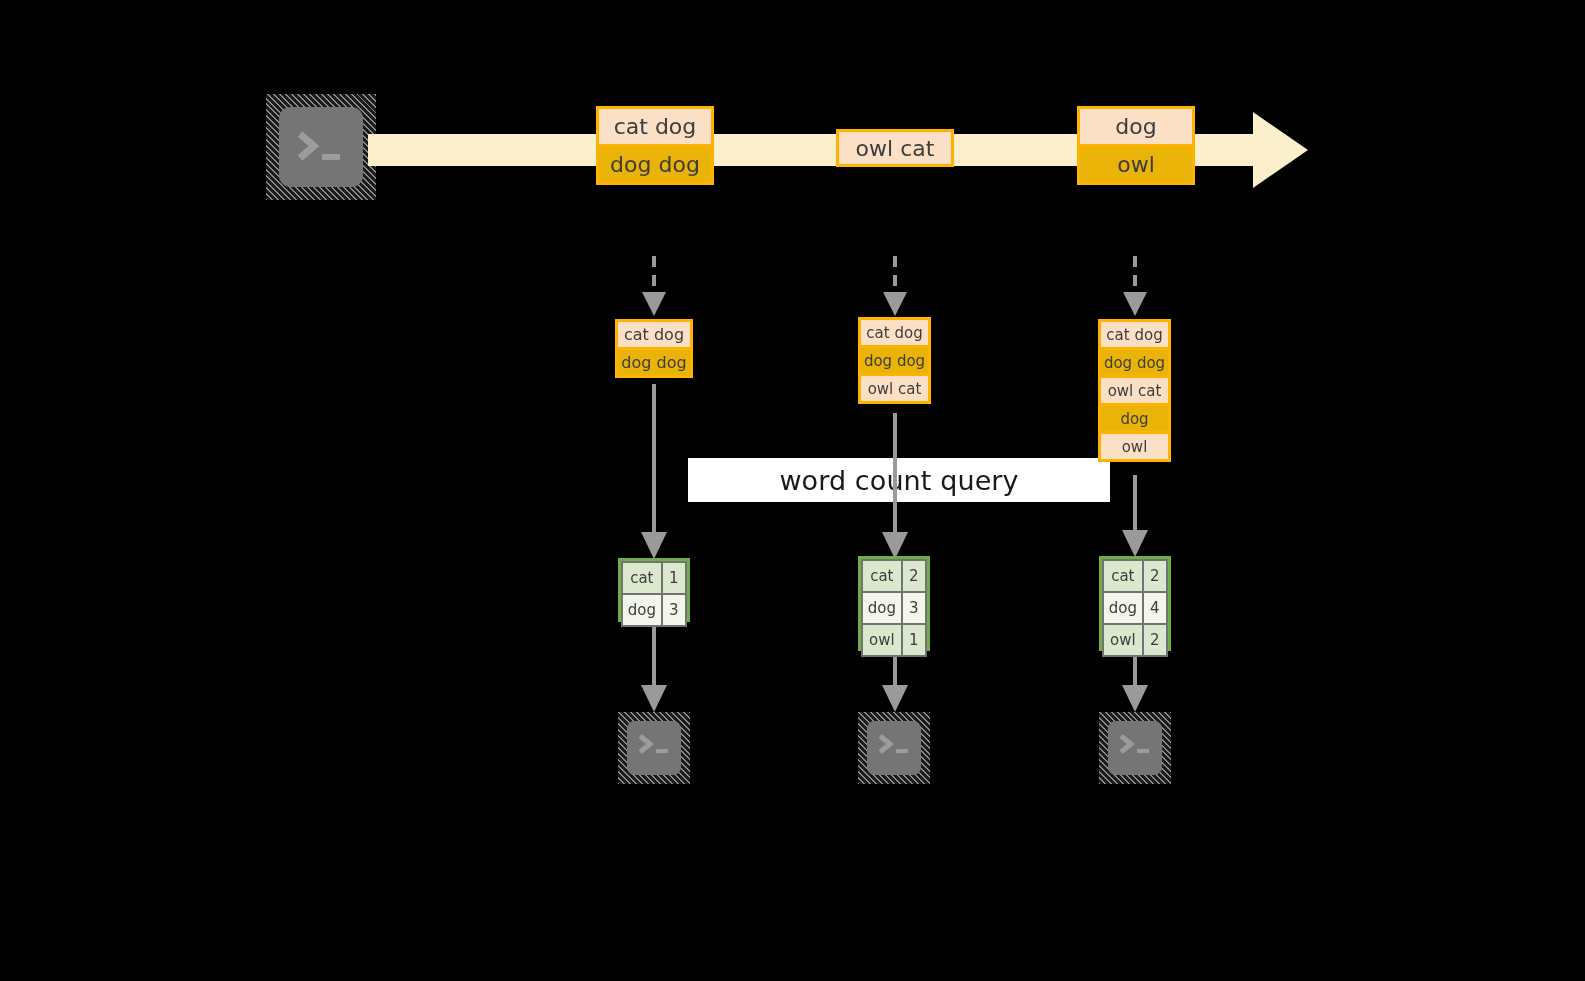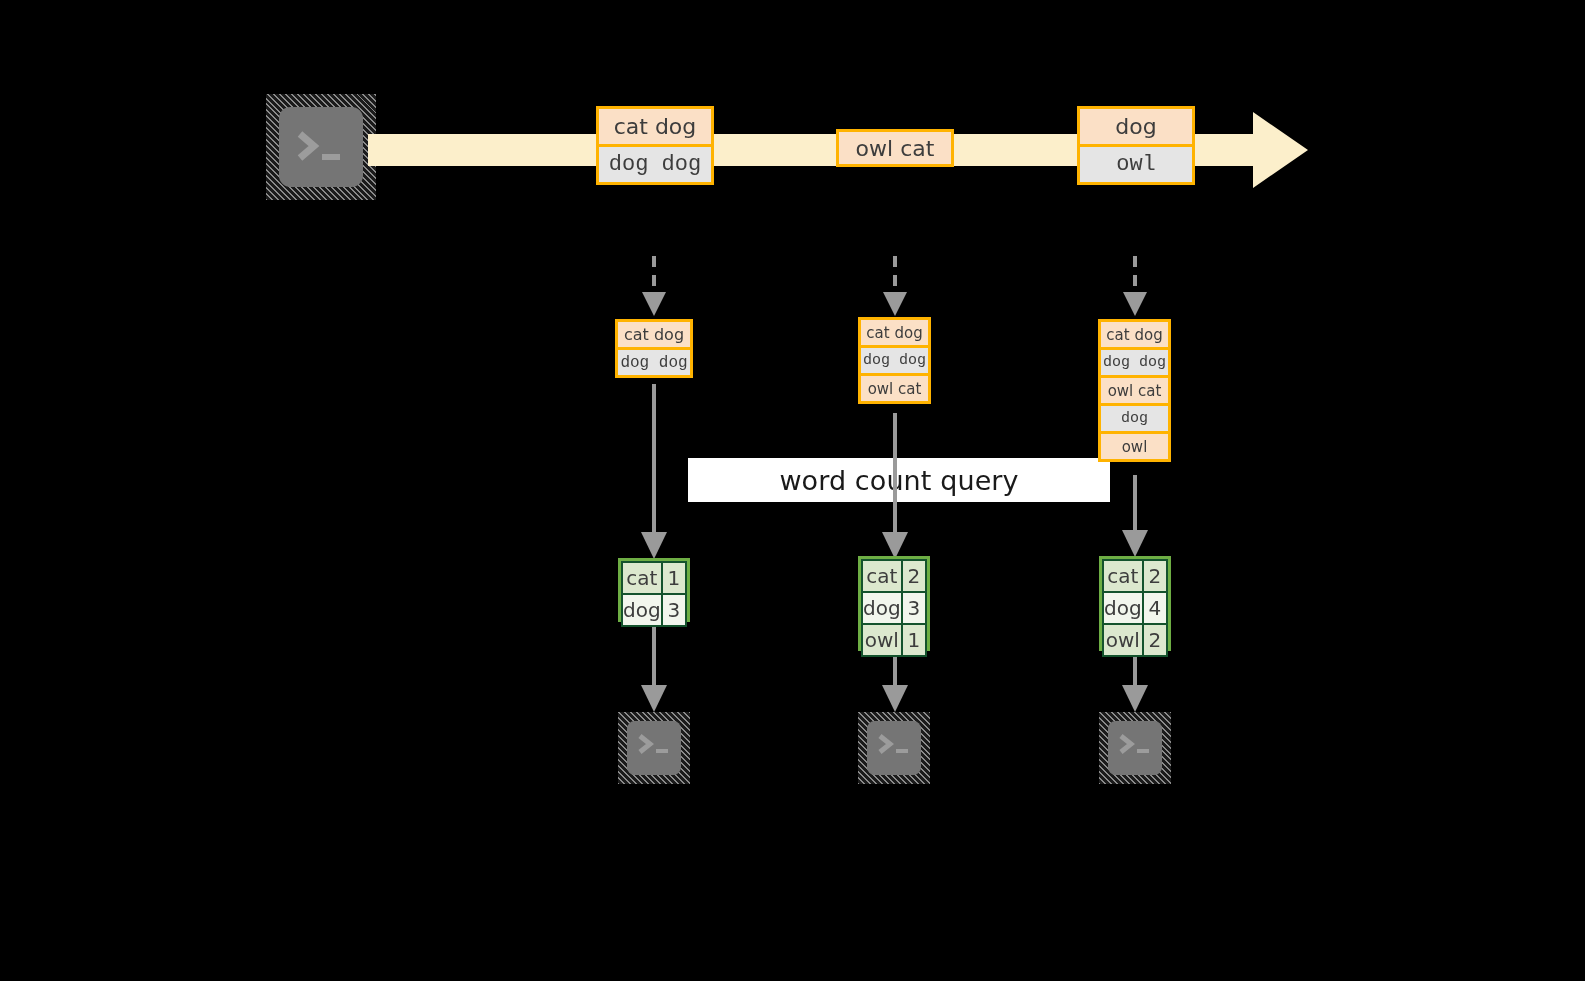--- a/index.html
+++ b/index.html
@@ -92,21 +92,21 @@
     box-sizing: border-box;
     border: 3px solid #FFB300;
     display: flex;
     align-items: center;
     justify-content: center;
     color: #3d3d3d;
     white-space: nowrap;
     font-weight: 400;
   }
   .ev.dark  { background: #FBE0C6; }
-  .ev.light { background: #e5e5e5; font-family: Liberation Mono, monospace; }
+  .ev.light { background: #eab308; }
   .ev + .ev { border-top-width: 3px; margin-top: -3px; }
 
   
   .stream-box {
     position: absolute;
   }
   .stream-box .ev { font-size: 22px; }
 
   
   .small-stack .ev { font-size: 15px; height: 31px; }
@@ -118,22 +118,22 @@
     box-sizing: border-box;
     border: 3px solid #6EAE44;
     border-collapse: collapse;
   }
   .result-table table {
     border-collapse: collapse;
     width: 100%;
     height: 100%;
   }
   .result-table td {
-    border: 2px solid #14532d;
-    font-size: 20px;
+    border: 2px solid #737373;
+    font-size: 15px;
     color: #3d3d3d;
     text-align: center;
     height: 30px;
     padding: 0;
   }
   .result-table tr.dark td  { background: #DCE8CE; }
   .result-table tr.light td { background: #F2F6ED; }
   .result-table td.word { width: 62%; }
   .result-table td.count { width: 38%; }
 </style>

